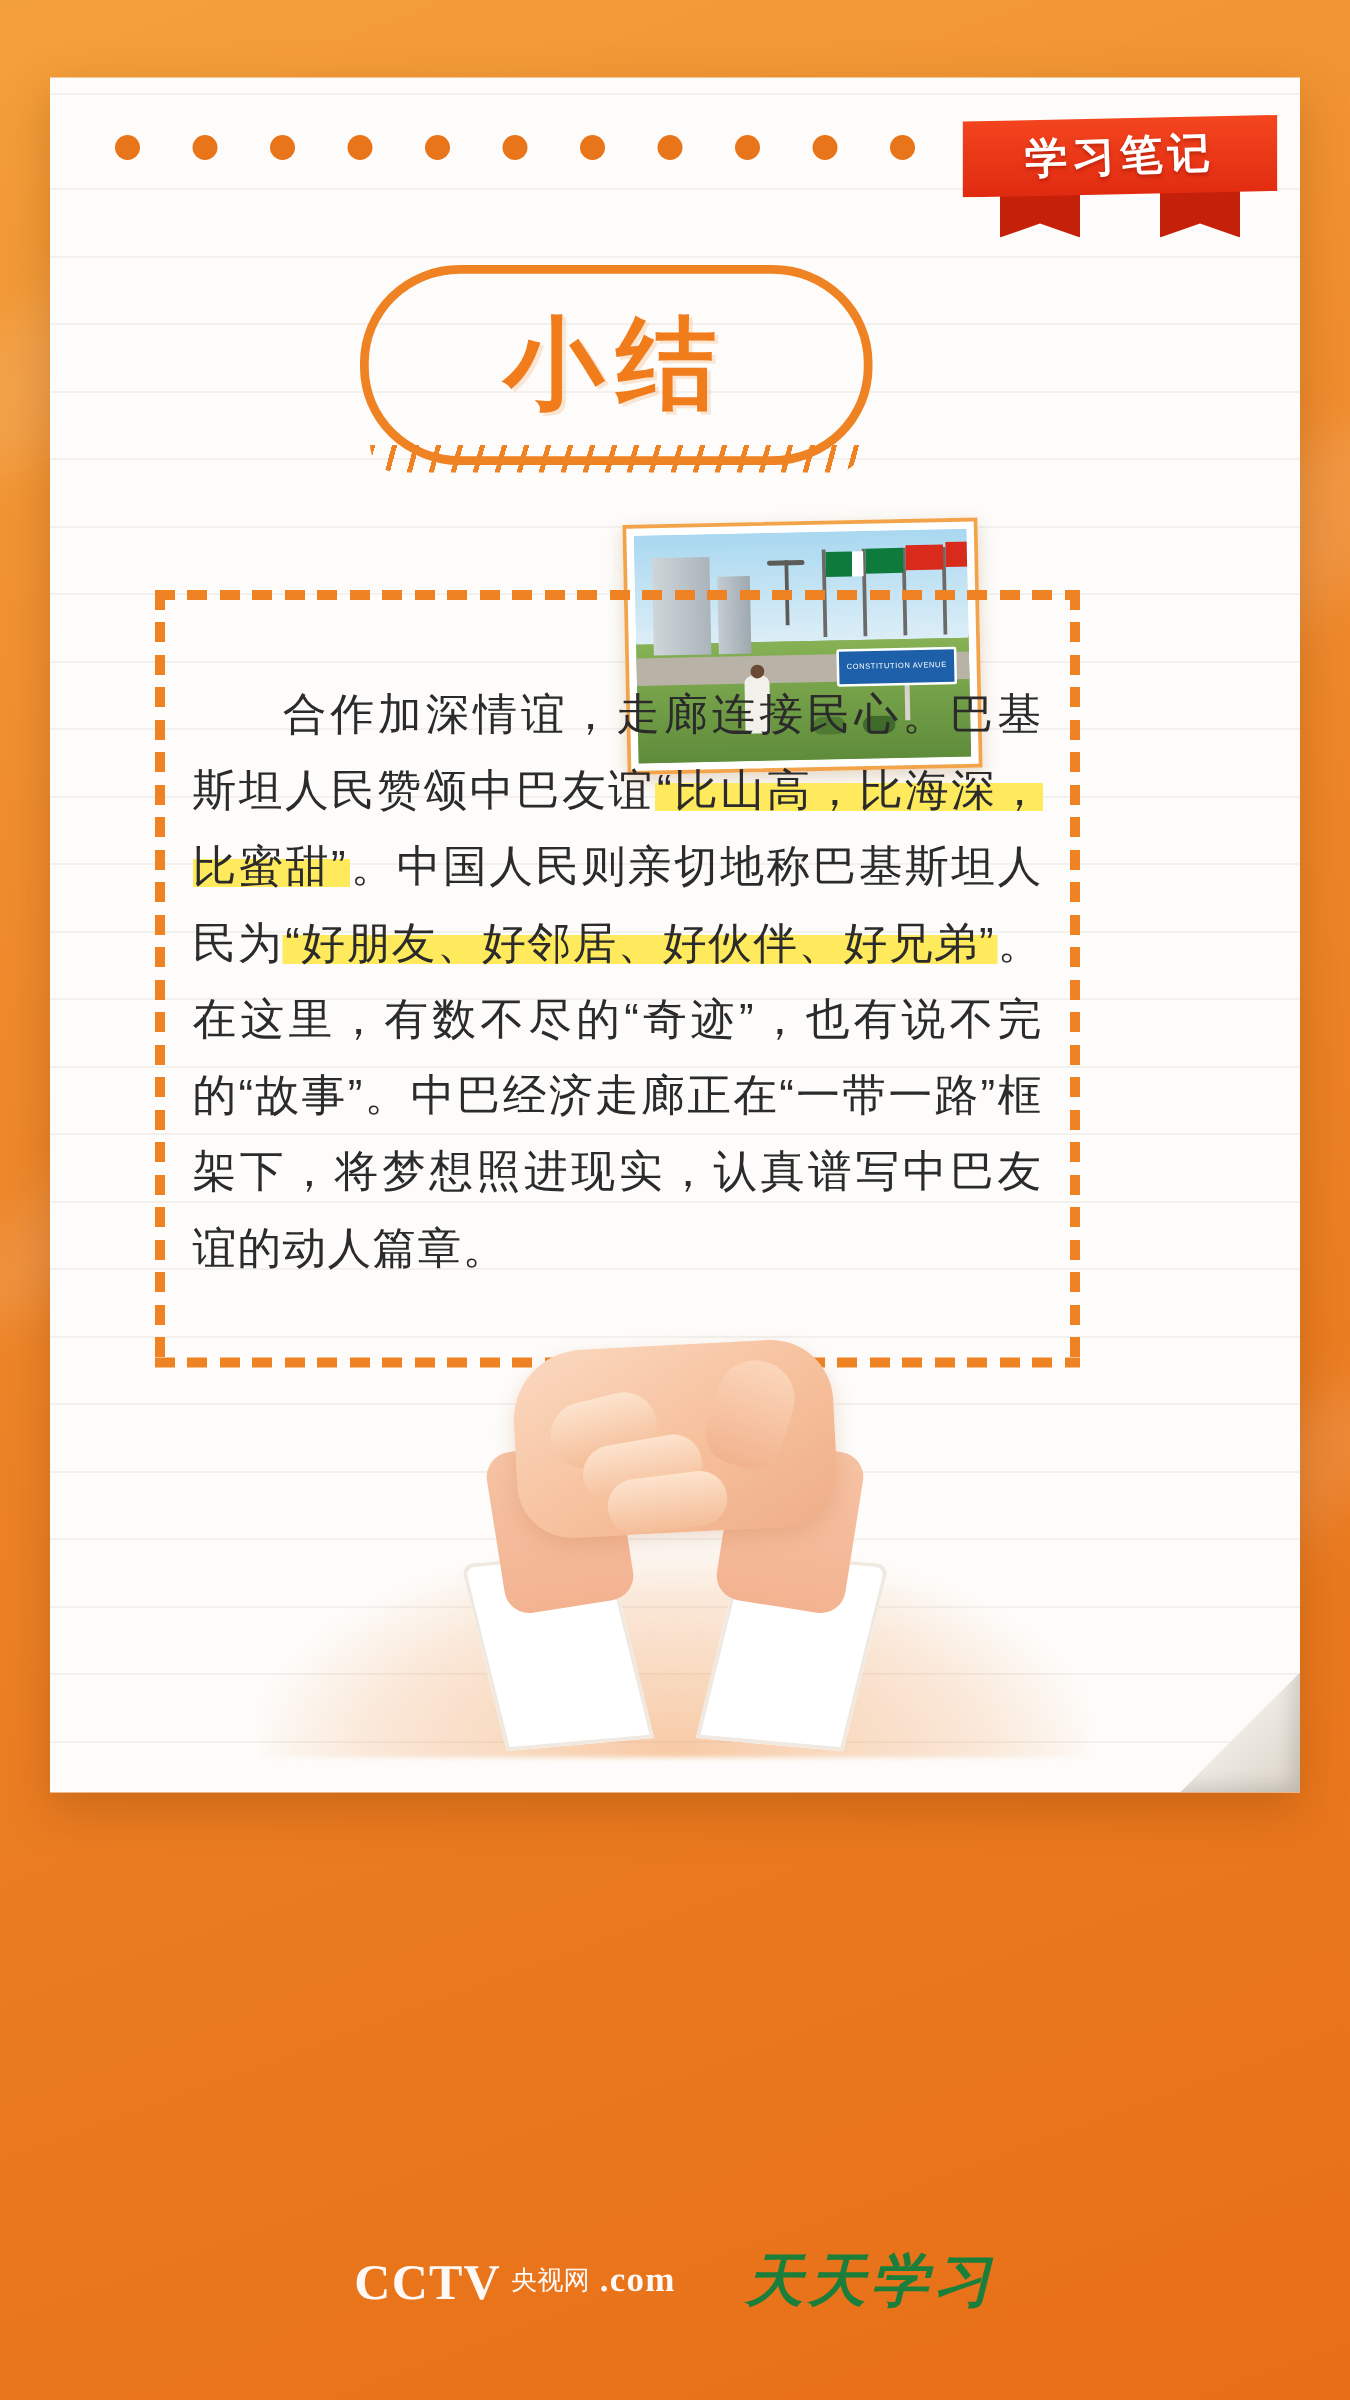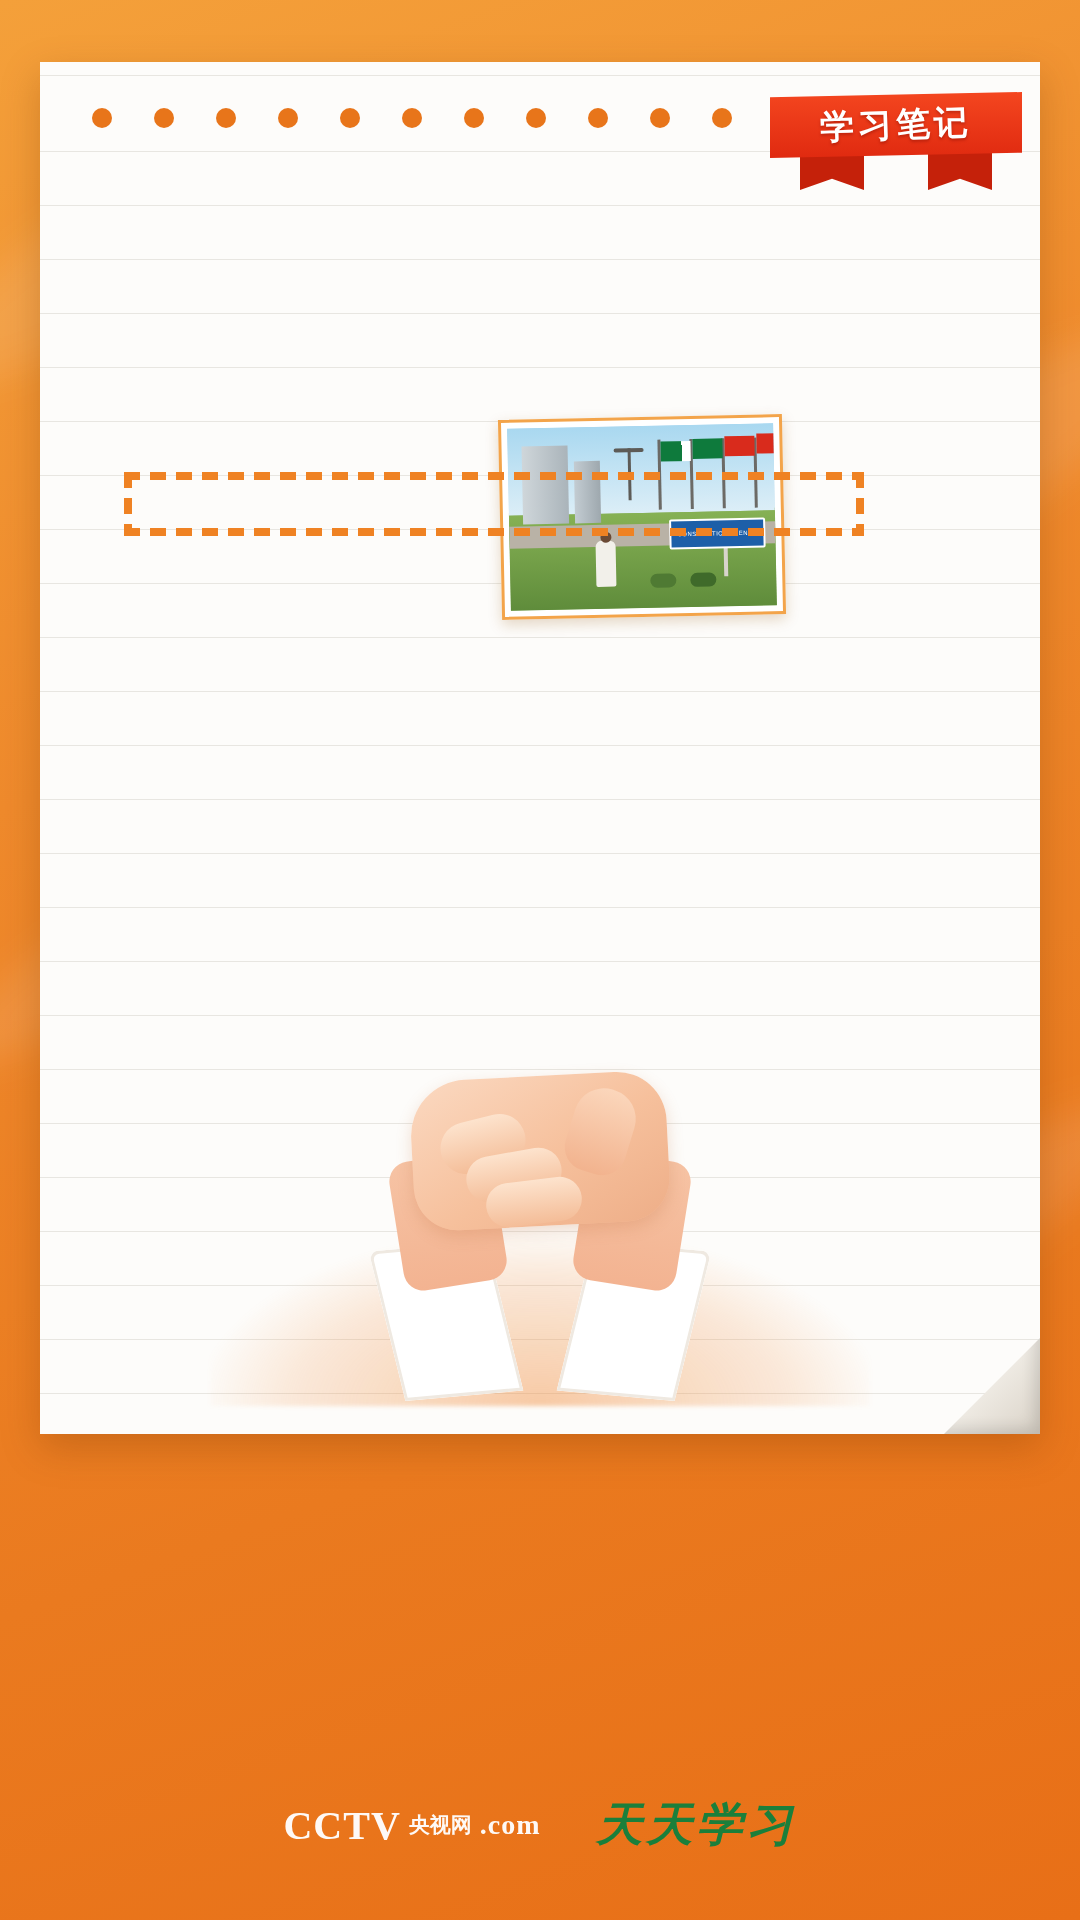--- a/index.html
+++ b/index.html
@@ -350,21 +350,21 @@
     letter-spacing: 1px;
     font-family: "Liberation Serif", serif;
     opacity: 0.96;
   }
   .cctv-logo .cn {
     font-family: "Liberation Sans", sans-serif;
     font-size: 21px;
     line-height: 22px;
     letter-spacing: 0;
     text-align: left;
-    font-weight: bold;
+    font-weight: normal;
   }
   .tt-logo {
     color: #15803d;
     font-size: 46px;
     font-weight: bold;
     letter-spacing: 4px;
     font-family: "Liberation Serif", serif;
     font-style: italic;
     opacity: 0.97;
   }
@@ -394,20 +394,25 @@
     <div class="punch"></div>
   </div>
 
   <div class="ribbon">
     <div class="tail-l"></div>
     <div class="tail-r"></div>
     <div class="band"></div>
     <div class="band-text">学习笔记</div>
   </div>
 
+  <div class="title-bubble">
+    <div class="hatch"></div>
+    <div class="ring"></div>
+    <div class="title-text">小结</div>
+  </div>
 
   <div class="photo-frame">
     <div class="photo">
       <div class="sky-haze"></div>
       <div class="ground"></div>
       <div class="road"></div>
       <div class="tower"></div>
       <div class="tower2"></div>
       <div class="lamp"></div>
       <div class="pole f1"></div>
@@ -425,20 +430,23 @@
       <div class="signpost"></div>
       <div class="signboard">CONSTITUTION AVENUE</div>
     </div>
   </div>
 
   <div class="textblock">
     <div class="tb-border-top"></div>
     <div class="tb-border-bottom"></div>
     <div class="tb-border-left"></div>
     <div class="tb-border-right"></div>
+    <p class="body-text">
+      <span class="indent"></span><span id="para-rich"><span>合作加深情谊，走廊连接民心。巴基斯坦人民赞颂中巴友谊</span><span class="hl">“比山高，比海深，比蜜甜”</span><span>。中国人民则亲切地称巴基斯坦人民为</span><span class="hl">“好朋友、好邻居、好伙伴、好兄弟”</span><span>。在这里，有数不尽的“奇迹”，也有说不完的“故事”。中巴经济走廊正在“一带一路”框架下，将梦想照进现实，认真谱写中巴友谊的动人篇章。</span></span>
+    </p>
   </div>
 
   <div class="handshake">
     <div class="hs-wash"></div>
     <div class="sleeve left"></div>
     <div class="sleeve right"></div>
     <div class="forearm left"></div>
     <div class="forearm right"></div>
     <div class="grip"></div>
     <div class="knuckle k1"></div>

